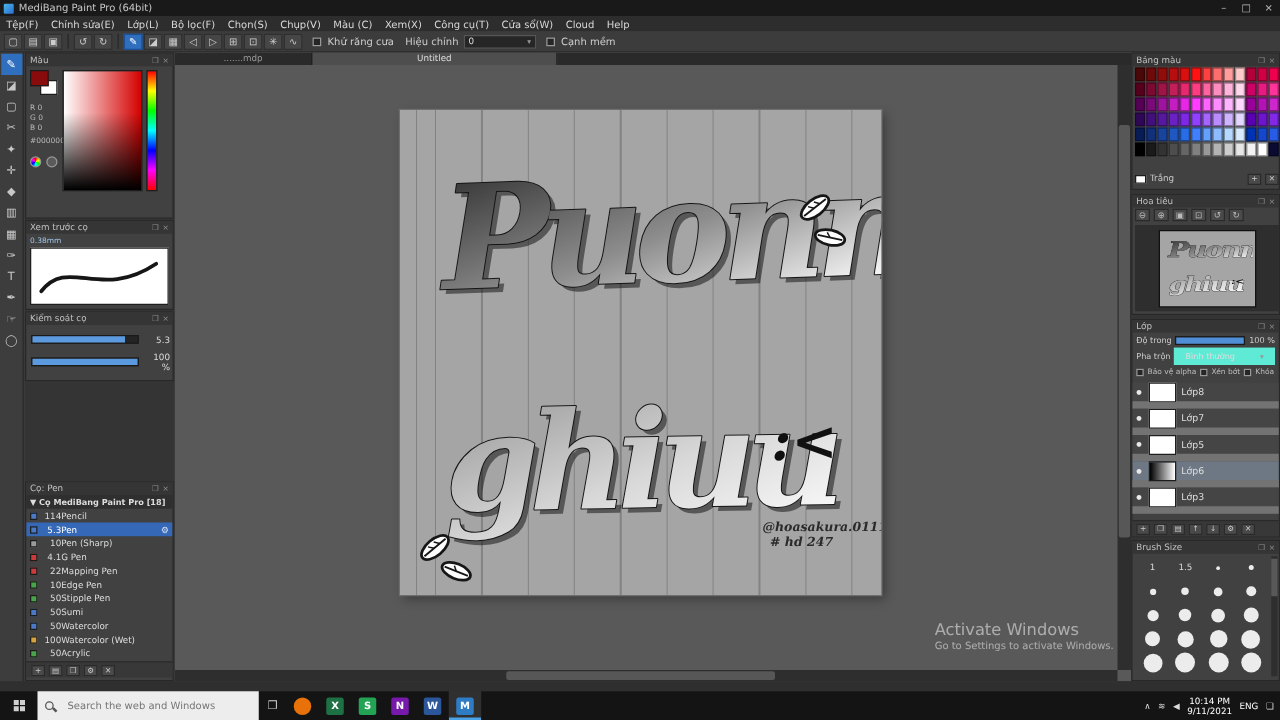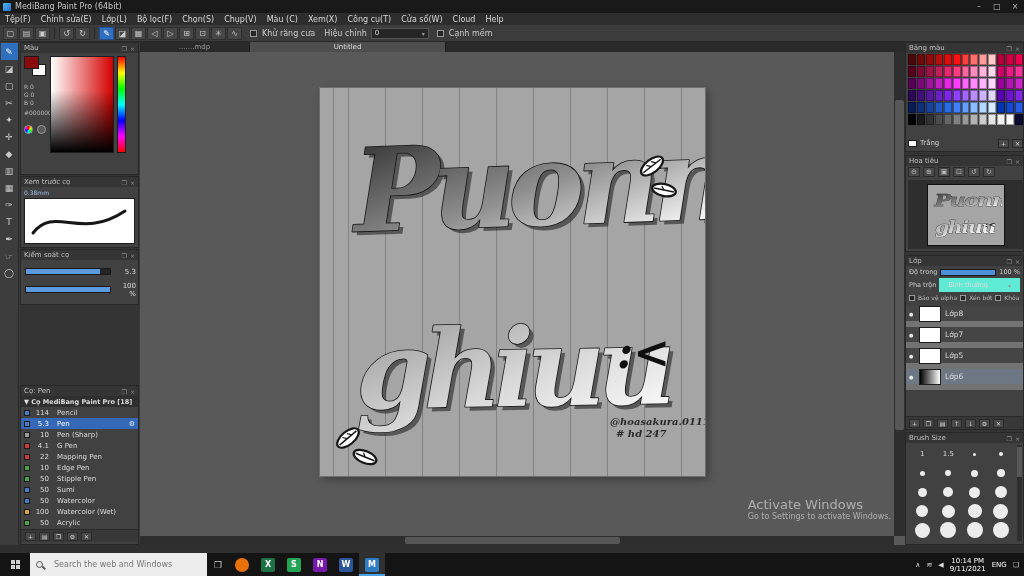--- a/index.html
+++ b/index.html
@@ -56,21 +56,21 @@
 .ctl-track{flex:1;height:7px;background:#242424;border:1px solid #1a1a1a;position:relative}
 .ctl-fill{position:absolute;left:0;top:0;height:100%;background:#5c9ae0}
 .ctl-val{width:22px;text-align:right;font-size:7px;color:#ddd}
 
 #p-brushes{top:343px;height:160px}
 .bgroup{height:11px;background:#2f2f2f;display:flex;align-items:center;padding:0 3px;font-size:6.5px;font-weight:bold;color:#ddd;white-space:nowrap}
 .blist{height:122px;overflow:hidden}
 .brow{height:11px;display:flex;align-items:center;padding:0 3px;font-size:7px;color:#ddd;white-space:nowrap}
 .brow.sel{background:#3569b8;color:#fff}
 .btag{width:6px;height:6px;margin-right:3px;border:1px solid #1c1c1c;flex:none}
-.bsize{width:16px;text-align:right;margin-right:8px;flex:none}
+.bsize{width:16px;text-align:right;margin-right:0;flex:none}
 .bname{flex:1;overflow:hidden}
 .bgear{font-size:7px;color:#dce8f5}
 .pfooter{height:13px;background:#383838;border-top:1px solid #2a2a2a;display:flex;align-items:center;gap:3px;padding:0 4px;font-size:7px;color:#bbb}
 .fic{width:11px;height:9px;background:#4a4a4a;border:1px solid #2a2a2a;display:flex;align-items:center;justify-content:center;font-size:6px;color:#ccc}
 
 #canvas-area{position:absolute;left:140px;top:42px;width:765px;height:503px;background:#595959;overflow:hidden}
 #tabbar{position:absolute;left:0;top:0;width:765px;height:10px;background:#2a2a2a;display:flex}
 .tab{height:10px;display:flex;align-items:center;justify-content:center;font-size:7px;color:#9a9a9a;border-right:1px solid #1f1f1f}
 .tab.active{background:#4e4e4e;color:#ddd}
 #canvas{position:absolute;left:180px;top:46px;width:385px;height:388px;background:#a5a5a5;box-shadow:0 0 0 1px #6e6e6e,3px 3px 8px rgba(0,0,0,.35)}
@@ -590,20 +590,25 @@
         <div class="lrow">
             <span class="leye">●</span>
             <span class="lthumb"></span>
             <span>Lớp5</span>
           </div>
         <div class="lrow sel">
             <span class="leye">●</span>
             <span class="lthumb grad"></span>
             <span>Lớp6</span>
           </div>
+        <div class="lrow">
+            <span class="leye">●</span>
+            <span class="lthumb"></span>
+            <span>Lớp3</span>
+          </div>
       </div>
       <div id="lay-footer">
         <span class="fic">+</span>
         <span class="fic">❐</span>
         <span class="fic">▤</span>
         <span class="fic">↑</span>
         <span class="fic">↓</span>
         <span class="fic">⚙</span>
         <span class="fic">✕</span>
       </div>

